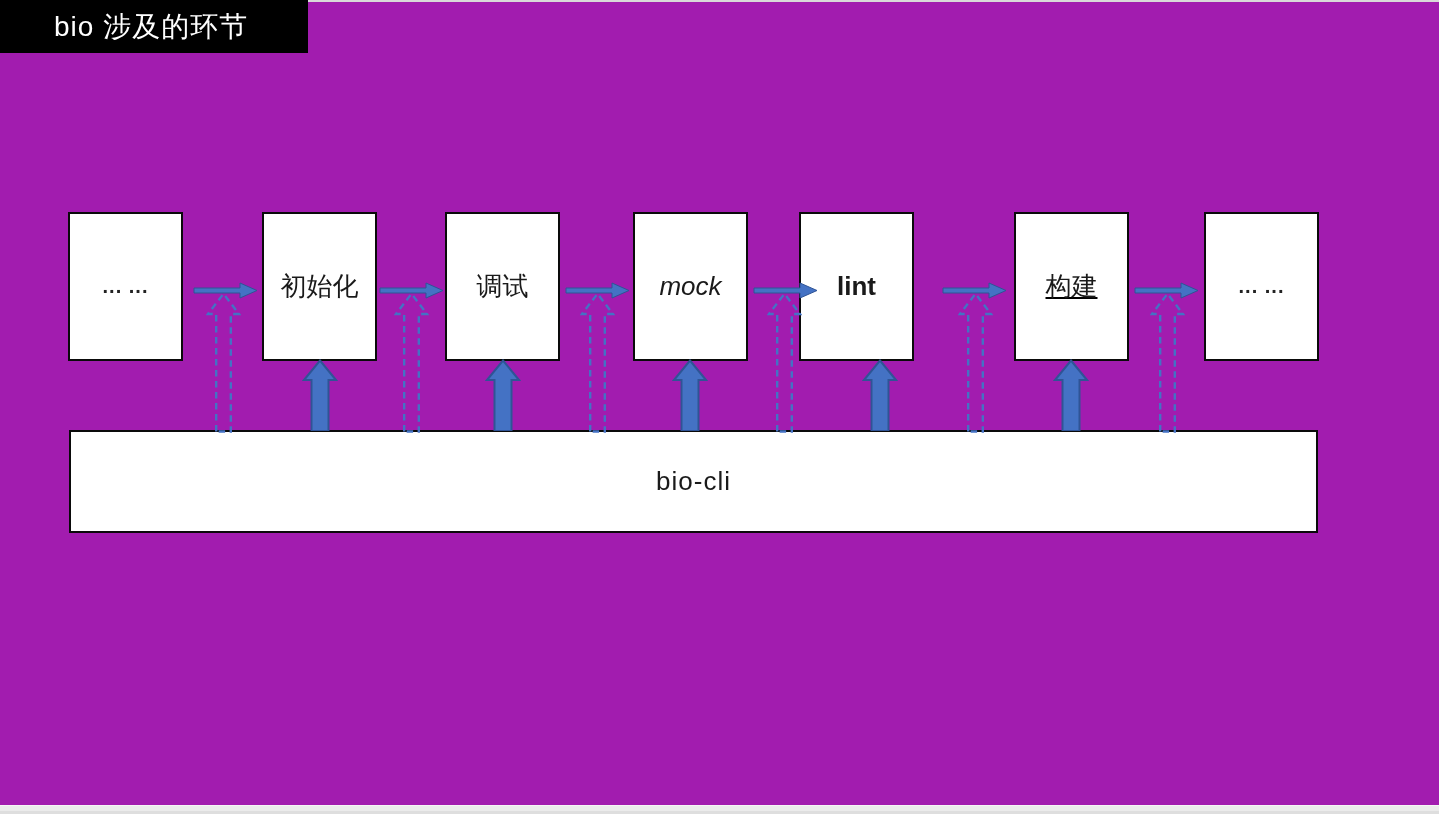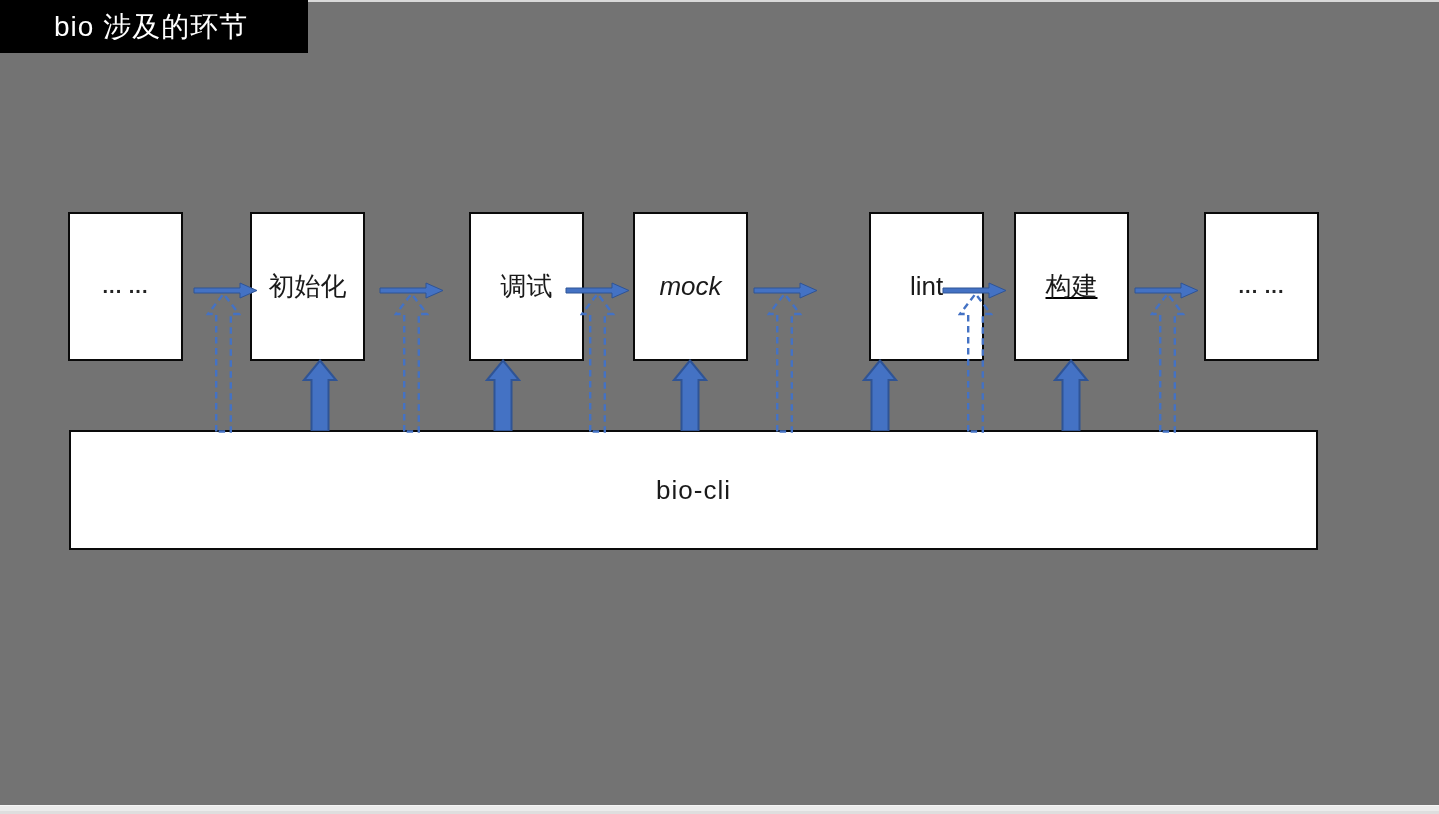--- a/index.html
+++ b/index.html
@@ -3,21 +3,21 @@
 <meta charset="utf-8">
 <style>
   * { margin: 0; padding: 0; box-sizing: border-box; }
   html, body { background: #ffffff; }
   body { font-family: "Liberation Sans", "DejaVu Sans", sans-serif; }
 
   #canvas {
     position: relative;
     width: 1439px;
     height: 814px;
-    background: #737373;
+    background: #a21caf;
     overflow: hidden;
   }
 
   .top-hairline {
     position: absolute;
     left: 0; top: 0;
     width: 1439px; height: 2px;
     background: #d9d9d9;
   }
 
@@ -58,21 +58,21 @@
   .node .label.dots {
     font-size: 20px;
     font-weight: 600;
     letter-spacing: 1px;
     color: #222;
   }
 
   .base-box {
     position: absolute;
     left: 69px; top: 430px;
-    width: 1249px; height: 120px;
+    width: 1249px; height: 103px;
     border: 2.5px solid #0a0a0a;
     background: #ffffff;
     display: flex;
     align-items: center;
     justify-content: center;
     z-index: 1;
   }
   .base-box .label {
     font-size: 26px;
     color: #1a1a1a;
@@ -99,30 +99,30 @@
 
   <div class="top-hairline"></div>
 
   <div class="title-bar">
     <span>bio 涉及的环节</span>
   </div>
 
   <div class="node" style="left:68px;">
     <span class="label dots">... ...</span>
   </div>
-  <div class="node" style="left:250px;font-family:Liberation Serif, serif;">
+  <div class="node" style="left:262px;font-family:Liberation Serif, serif;">
     <span class="label">初始化</span>
   </div>
-  <div class="node" style="left:469px;">
+  <div class="node" style="left:445px;">
     <span class="label">调试</span>
   </div>
   <div class="node" style="left:633px;font-style:italic;">
     <span class="label">mock</span>
   </div>
-  <div class="node" style="left:869px;">
+  <div class="node" style="left:799px;font-weight:bold;">
     <span class="label">lint</span>
   </div>
   <div class="node" style="left:1014px;text-decoration:underline;">
     <span class="label">构建</span>
   </div>
   <div class="node" style="left:1204px;">
     <span class="label dots">... ...</span>
   </div>
 
   <div class="base-box">

